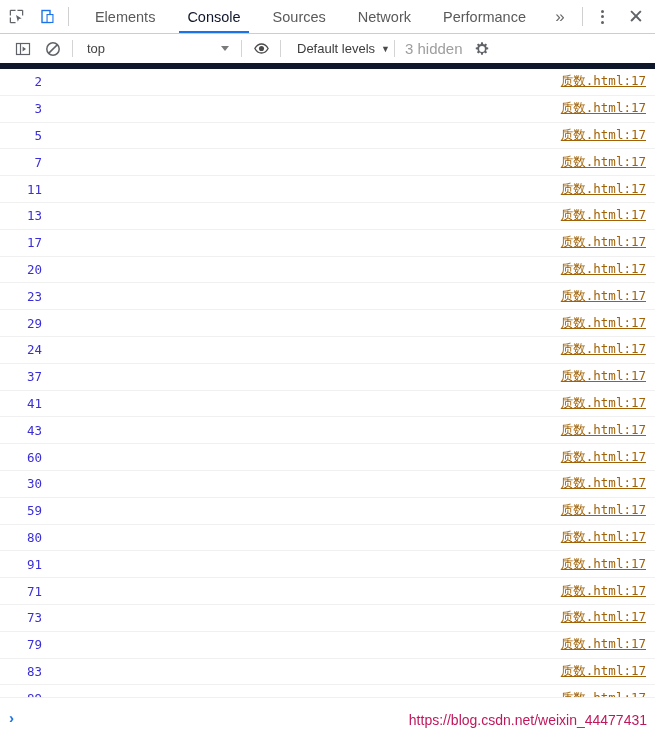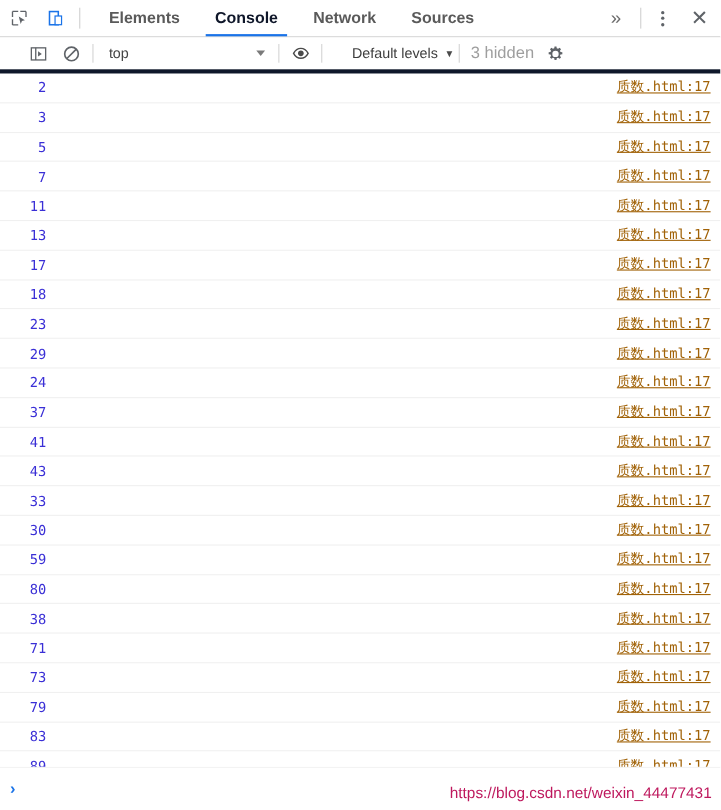--- a/index.html
+++ b/index.html
@@ -21,21 +21,21 @@
     height: 33px; min-height: 33px;
     display: flex; align-items: stretch;
     border-bottom: 1px solid #cdcdcd;
     background: #fff;
   }
   .tb-icon {
     width: 34px; display: flex; align-items: center; justify-content: center;
     cursor: pointer;
   }
   .sep { width: 1px; background: #d0d0d0; margin: 7px 4px; }
-  .tabs { display: flex; align-items: stretch; margin-left: 6px; font-weight: bold; }
+  .tabs { display: flex; align-items: stretch; margin-left: 6px; }
   .tab {
     padding: 0 16px; display: flex; align-items: center;
     font-size: 14.5px; color: #5a5a5a; cursor: pointer;
     position: relative; white-space: nowrap;
   }
   .tab.active { color: #0f172a; }
   .tab.active::after {
     content: ""; position: absolute; left: 8px; right: 8px; bottom: 0;
     height: 2.5px; background: #1a73e8;
   }
@@ -51,23 +51,23 @@
   .kebab i { width: 3px; height: 3px; border-radius: 50%; background: #5f6368; display:block; }
   .closebtn {
     width: 38px; display: flex; align-items: center; justify-content: center;
     font-size: 19px; color: #5f6368; cursor: pointer;
   }
 
   
   .consolebar {
     height: 29px; min-height: 29px;
     display: flex; align-items: center;
-    border-bottom: 4px solid #0f172a;
+    border-bottom: 6px solid #0f172a;
     background: #fff;
-    padding: 0 20px;
+    padding: 0 8px;
   }
   .cb-icon {
     width: 30px; height: 26px; display: flex; align-items: center; justify-content: center;
     cursor: pointer;
   }
   .ctx-select {
     display: flex; align-items: center; min-width: 150px;
     padding-left: 10px; cursor: pointer;
   }
   .ctx-label { font-size: 13px; color: #444; }
@@ -81,21 +81,21 @@
   .filter-input {
     width: 112px; height: 19px; line-height: 19px;
     background: #fff; border: none; outline: none;
     font-size: 13px; color: #333;
     padding: 0 6px; margin-left: 6px;
     font-family: "Liberation Sans", sans-serif;
   }
   .filter-input::placeholder { color: #9b9b9b; }
   .levels {
     display: flex; align-items: center; gap: 6px;
-    margin-left: 23px; font-size: 13px; color: #3c3c3c; cursor: pointer;
+    margin-left: 12px; font-size: 13px; color: #3c3c3c; cursor: pointer;
   }
   .hidden-count { font-size: 15px; color: #9e9e9e; margin: 0 6px; }
   .gear { width: 26px; display:flex; align-items:center; justify-content:center; cursor:pointer; }
 
   
   .console-body {
     flex: 1; overflow: hidden;
     background: #fff; position: relative;
   }
   .msg-row {
@@ -164,24 +164,27 @@
     <div class="sep"></div>
 
     <div class="tabs">
       <div class="tab">
         <span>Elements</span>
       </div>
       <div class="tab active">
         <span>Console</span>
       </div>
       <div class="tab">
+        <span>Sources</span>
+      </div>
+      <div class="tab">
         <span>Network</span>
       </div>
       <div class="tab">
-        <span>Sources</span>
+        <span>Performance</span>
       </div>
     </div>
 
     <div class="tabbar-right">
       <div class="chevrons">»</div>
       <div class="sep"></div>
       <div class="kebab">
         <i></i>
           <i></i>
           <i></i>
@@ -264,21 +267,21 @@
     </div>
     <div class="msg-row">
       <span class="msg-text">13</span>
       <span class="msg-src">质数.html:17</span>
     </div>
     <div class="msg-row">
       <span class="msg-text">17</span>
       <span class="msg-src">质数.html:17</span>
     </div>
     <div class="msg-row">
-      <span class="msg-text">18</span>
+      <span class="msg-text">20</span>
       <span class="msg-src">质数.html:17</span>
     </div>
     <div class="msg-row">
       <span class="msg-text">23</span>
       <span class="msg-src">质数.html:17</span>
     </div>
     <div class="msg-row">
       <span class="msg-text">29</span>
       <span class="msg-src">质数.html:17</span>
     </div>
@@ -292,37 +295,37 @@
     </div>
     <div class="msg-row">
       <span class="msg-text">41</span>
       <span class="msg-src">质数.html:17</span>
     </div>
     <div class="msg-row">
       <span class="msg-text">43</span>
       <span class="msg-src">质数.html:17</span>
     </div>
     <div class="msg-row">
-      <span class="msg-text">33</span>
+      <span class="msg-text">60</span>
       <span class="msg-src">质数.html:17</span>
     </div>
     <div class="msg-row">
       <span class="msg-text">30</span>
       <span class="msg-src">质数.html:17</span>
     </div>
     <div class="msg-row">
       <span class="msg-text">59</span>
       <span class="msg-src">质数.html:17</span>
     </div>
     <div class="msg-row">
       <span class="msg-text">80</span>
       <span class="msg-src">质数.html:17</span>
     </div>
     <div class="msg-row">
-      <span class="msg-text">38</span>
+      <span class="msg-text">91</span>
       <span class="msg-src">质数.html:17</span>
     </div>
     <div class="msg-row">
       <span class="msg-text">71</span>
       <span class="msg-src">质数.html:17</span>
     </div>
     <div class="msg-row">
       <span class="msg-text">73</span>
       <span class="msg-src">质数.html:17</span>
     </div>

